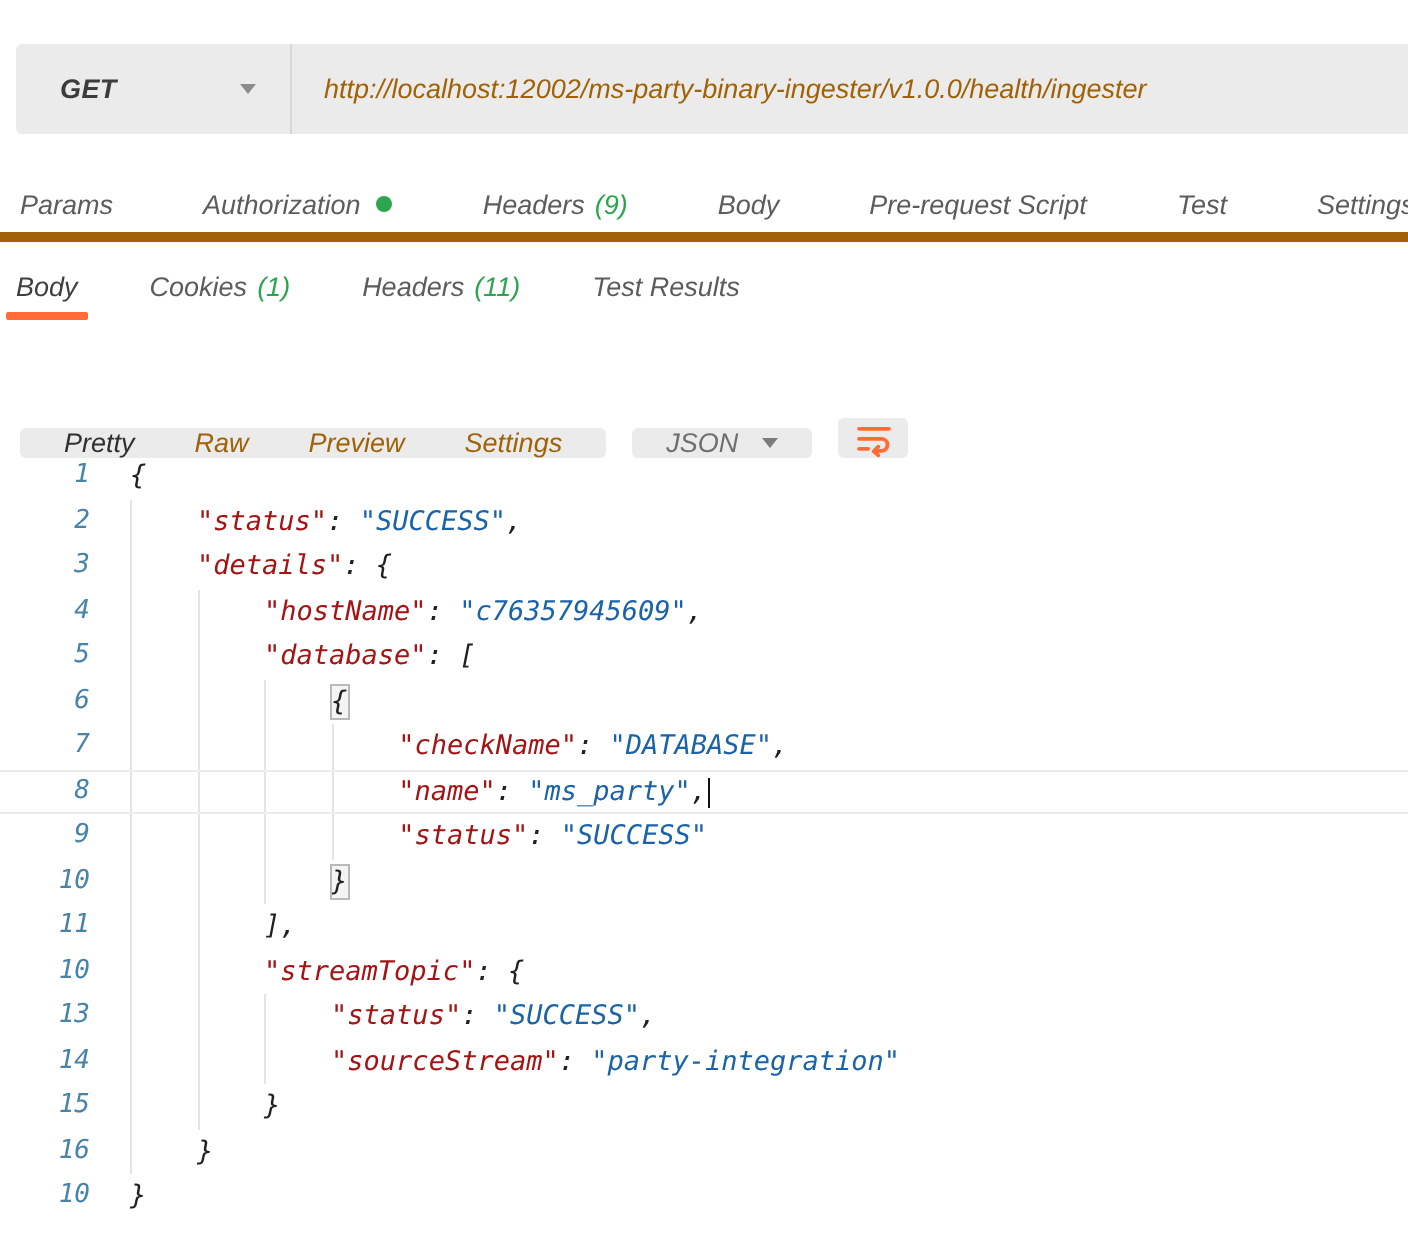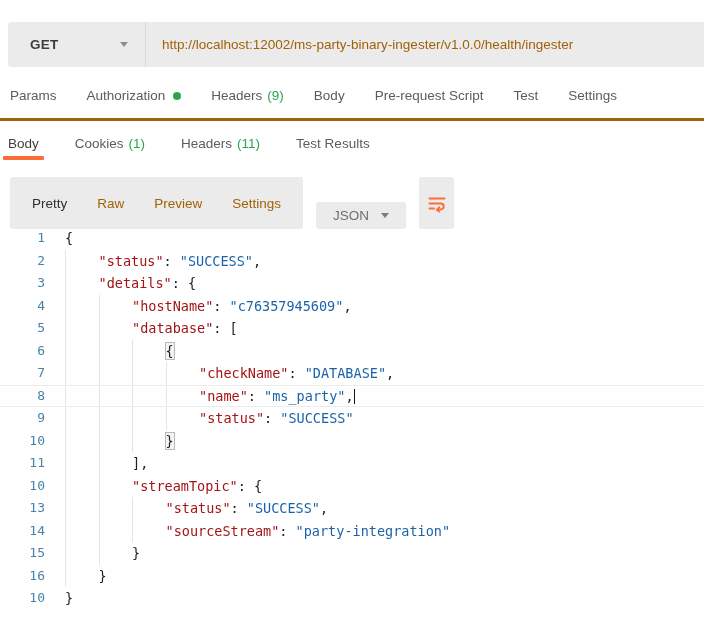--- a/index.html
+++ b/index.html
@@ -1,19 +1,19 @@
 <!DOCTYPE html>
 <html><head>
 <meta charset="utf-8">
 <style>
   * { margin:0; padding:0; box-sizing:border-box; }
   html,body { background:#ffffff; }
   .screen {
     position:relative; width:704px; height:621px; overflow:hidden;
-    background:#ffffff; font-family:"Liberation Sans", sans-serif;
+    background:#ffffff; font-family:"Liberation Sans", sans-serif;font-style:italic;
   }
 
   
   .url-bar {
     position:absolute; top:22px; left:8px; right:0; height:45px;
     background:#ebebeb; display:flex; border-radius:3px 0 0 3px;
   }
   .method-box {
     width:138px; flex:none; display:flex; align-items:center;
     justify-content:space-between; padding:0 17px 0 22px;
@@ -25,22 +25,22 @@
     border-right:4.5px solid transparent; border-top:5.5px solid #8d8d8d;
   }
   .url-field {
     flex:1; display:flex; align-items:center; padding-left:16px;
     font-size:13.5px; color:#a16207; white-space:nowrap; overflow:hidden;
   }
 
   
   .req-tabs {
     position:absolute; top:88px; left:0; right:0; height:33px;
-    display:flex; align-items:flex-start; column-gap:30px; padding-left:10px;
-    border-bottom:3px solid #a16207; white-space:nowrap; overflow:hidden;
+    display:flex; align-items:center; column-gap:45px; padding-left:10px;
+    border-bottom:5px solid #a16207; white-space:nowrap; overflow:hidden;
   }
   .req-tab { font-size:13.5px; color:#5c5c5c; cursor:pointer; display:flex; align-items:center; flex:none; }
   .auth-dot { width:8px; height:8px; border-radius:50%; background:#2da44e; margin-left:8px; display:inline-block; }
   .count { color:#2da44e; margin-left:5px; }
 
   
   .resp-tabs {
     position:absolute; top:132px; left:3px; right:0; height:30px;
     display:flex; align-items:flex-start; column-gap:26px;
   }
@@ -48,21 +48,21 @@
     position:relative; font-size:13.5px; color:#5c5c5c; cursor:pointer;
     padding:4px 5px 9px 5px; flex:none; display:flex; align-items:center;
   }
   .resp-tab.active { color:#3f3f3f; }
   .resp-tab.active::after {
     content:""; position:absolute; left:0; right:0; bottom:0; height:4px;
     background:#ff6c37; border-radius:1px;
   }
 
   
-  .view-row { position:absolute; top:177px; left:10px; height:52px; display:flex; column-gap:13px; }
+  .view-row { position:absolute; top:177px; left:10px; height:52px; display:flex; column-gap:13px;align-items:flex-end; }
   .pill-group {
     background:#ebebeb; border-radius:3px; display:flex; align-items:center; padding:0 7px;
   }
   .mode { font-size:13.5px; color:#a16207; padding:0 15px; cursor:pointer; }
   .mode.active { color:#2f2f2f; }
   .json-pill {
     background:#ebebeb; border-radius:3px; display:flex; align-items:center;
     column-gap:12px; padding:0 17px; cursor:pointer;margin-top:25px;
   }
   .json-label { font-size:13.5px; color:#6e6e6e; }

